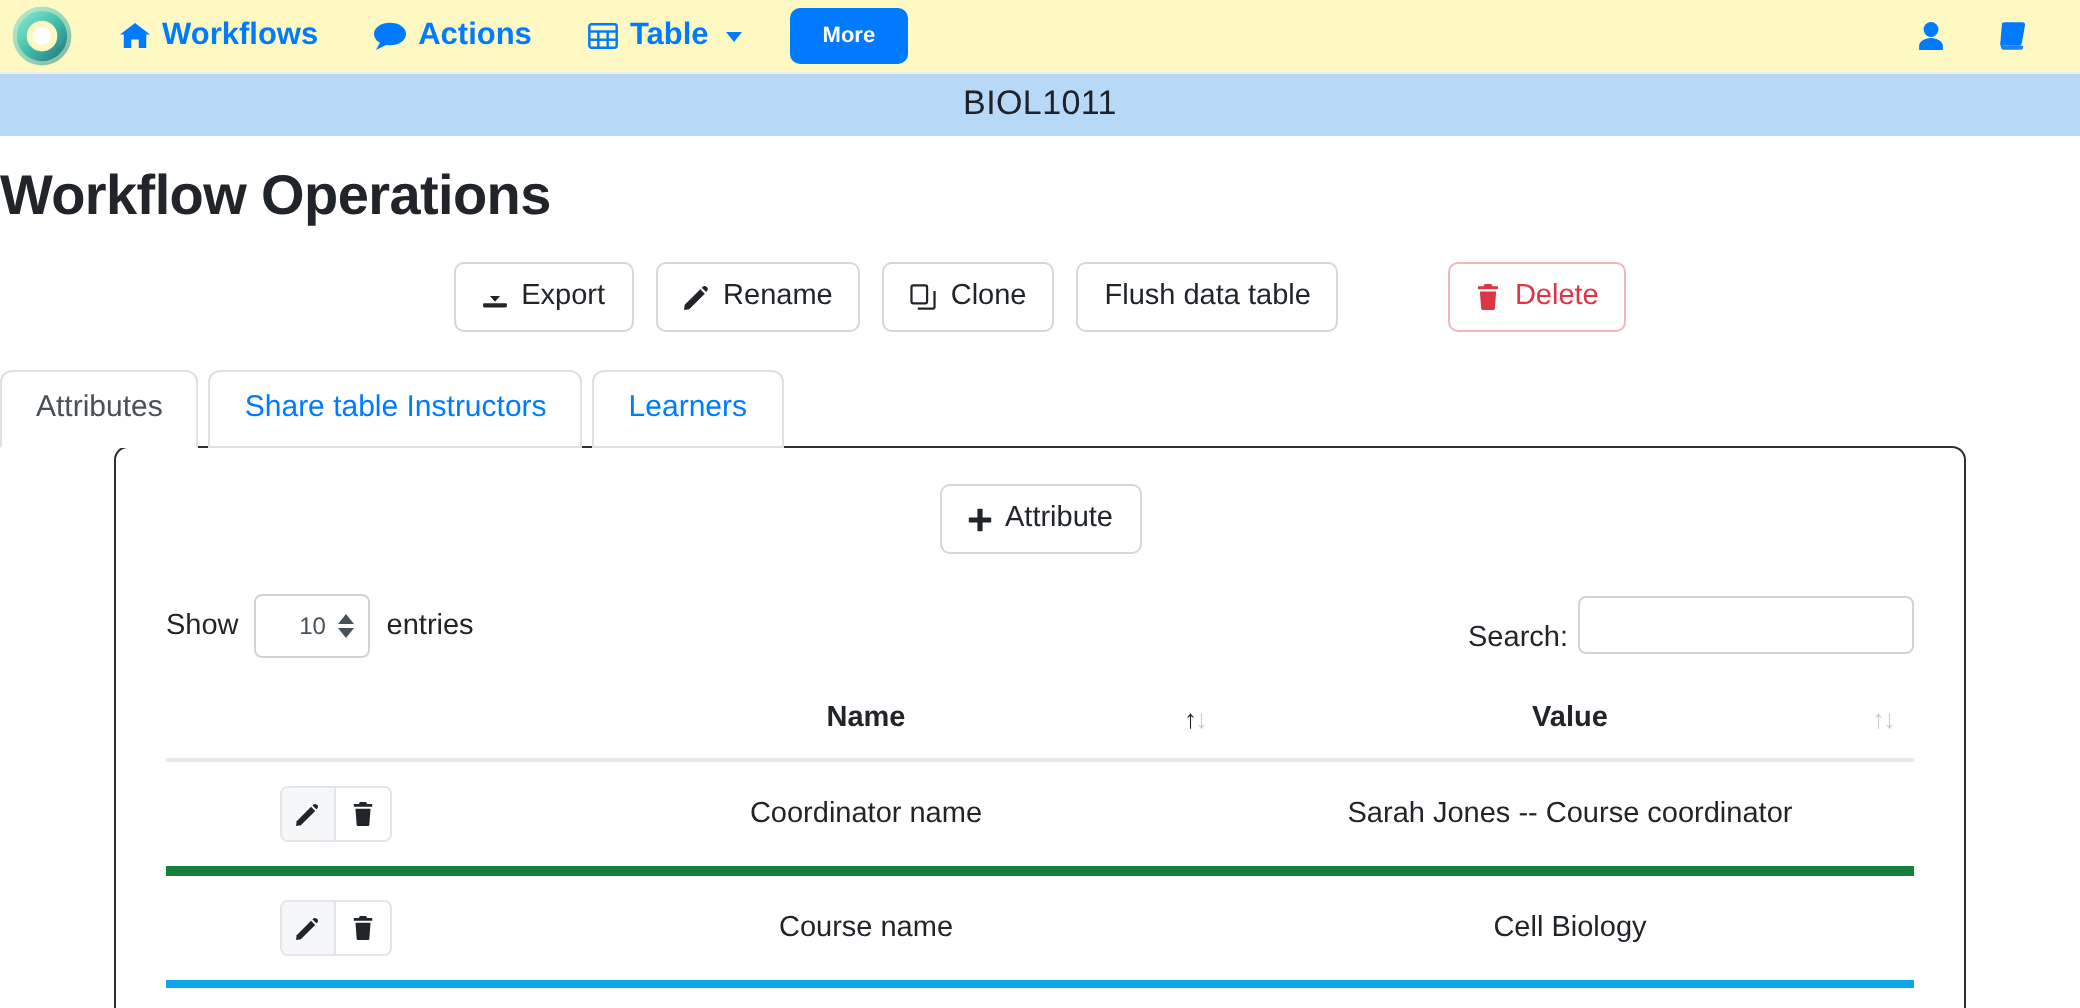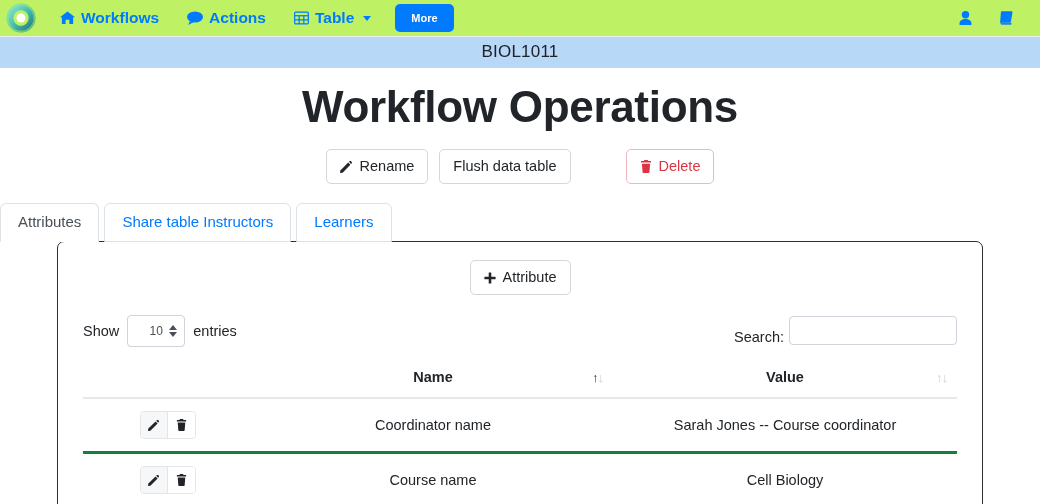--- a/index.html
+++ b/index.html
@@ -9,21 +9,21 @@
     width: 1040px; height: 504px;
     overflow: hidden;
     background: #ffffff;
     font-family: "Liberation Sans", sans-serif;
     color: #212529;
   }
 
   
   .navbar {
     height: 37px;
-    background: #bef264;
+    background: #fef9c3;
     display: flex;
     align-items: center;
     padding: 0 12px 0 6px;
     border-bottom: 1px solid #eceef0;
     position: relative;
   }
   .brand {
     width: 30px; height: 30px;
     border-radius: 50%;
     margin-right: 10px;
@@ -79,22 +79,21 @@
     background: #b8d8f8;
     color: #20222a;
     text-align: center;
     font-size: 17px;
     padding: 5px 0 6px;
     letter-spacing: .2px;
   }
 
   
   .page-title {
-    text-align: center;
-    font-size: 44px;
+    font-size: 28px;
     font-weight: 700;
     letter-spacing: -0.3px;
     margin: 14px 0 0;
     color: #212529;
   }
 
   
   .action-row {
     display: flex;
     justify-content: center;
@@ -251,21 +250,21 @@
     line-height: 1;
     letter-spacing: -1px;
     white-space: nowrap;
   }
   .sort-ico .up { color: #212529; }
   .sort-ico .down { color: #c8ccd0; }
   .sort-ico.inactive .up,
   .sort-ico.inactive .down { color: #c8ccd0; }
 
   table.dt tbody td {
-    border-bottom: 3px solid #15803d;
+    border-bottom: 5px solid #15803d;
     padding: 12px 10px;
     text-align: center;
     color: #212529;
     vertical-align: middle;
   }
   table.dt tbody tr:last-child td { border-bottom: 4px solid #0ea5e9; }
   td.cell-actions { text-align: left; padding-left: 44px; }
 
   .btn-group {
     display: inline-flex;
@@ -376,31 +375,49 @@
     </a>
   </div>
 </div>
 
 <div class="course-banner">BIOL1011</div>
 
 <h1 class="page-title">Workflow Operations</h1>
 
 <div class="action-row">
 
+  <button class="btn">
+    <span class="ico">
+      <svg width="13" height="13" viewBox="0 0 14 14" fill="#212529">
+        <path d="M7 0.3 L7 6.4 L4.3 6.4 L7 9.6 L9.7 6.4 L7 6.4z"></path>
+        <rect x="0.6" y="10.4" width="12.8" height="2.2" rx="0.6"></rect>
+      </svg>
+    </span>
+    <span>Export</span>
+  </button>
 
   <button class="btn">
     <span class="ico">
       <svg width="13" height="13" viewBox="0 0 14 14" fill="#212529">
         <path d="M0.4 11.2 L0 14 L2.8 13.6 L11.2 5.2 L8.8 2.8z"></path>
         <path d="M12.2 1.6 L12.4 1.8 C13 2.4 13 3.2 12.4 3.8 L11.9 4.3 L9.6 2 L10.1 1.5 C10.7 0.9 11.6 1 12.2 1.6z"></path>
       </svg>
     </span>
     <span>Rename</span>
   </button>
 
+  <button class="btn">
+    <span class="ico">
+      <svg width="13" height="13" viewBox="0 0 14 14" fill="none" stroke="#212529" stroke-width="1.2">
+        <rect x="0.8" y="0.8" width="8.4" height="9.6" rx="1"></rect>
+        <path d="M4.2 13.2 L12.4 13.2 C12.9 13.2 13.2 12.9 13.2 12.4 L13.2 3.8"></path>
+      </svg>
+    </span>
+    <span>Clone</span>
+  </button>
 
   <button class="btn">
     <span>Flush data table</span>
   </button>
 
   <button class="btn btn-danger-outline">
     <span class="ico">
       <svg width="12" height="13" viewBox="0 0 12 14" fill="#dc3545">
         <path d="M4.2 0 L7.8 0 L8.4 1.2 L11.4 1.2 L11.4 2.8 L0.6 2.8 L0.6 1.2 L3.6 1.2z"></path>
         <path d="M1.6 4 L10.4 4 L9.7 13.2 C9.66 13.7 9.3 14 8.8 14 L3.2 14 C2.7 14 2.34 13.7 2.3 13.2z"></path>

